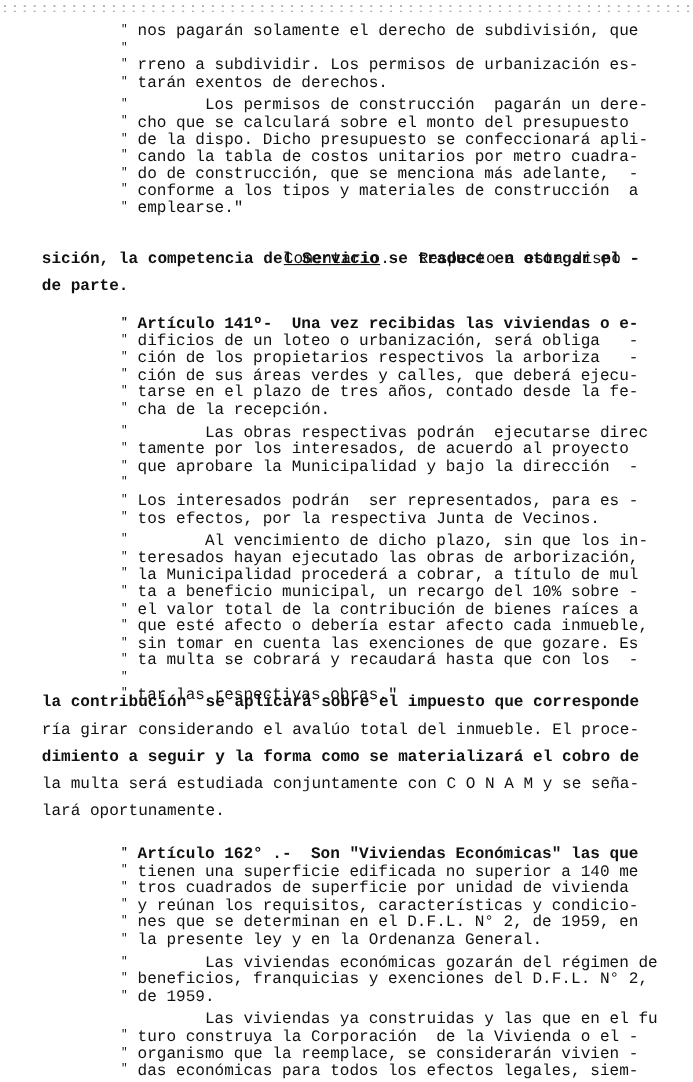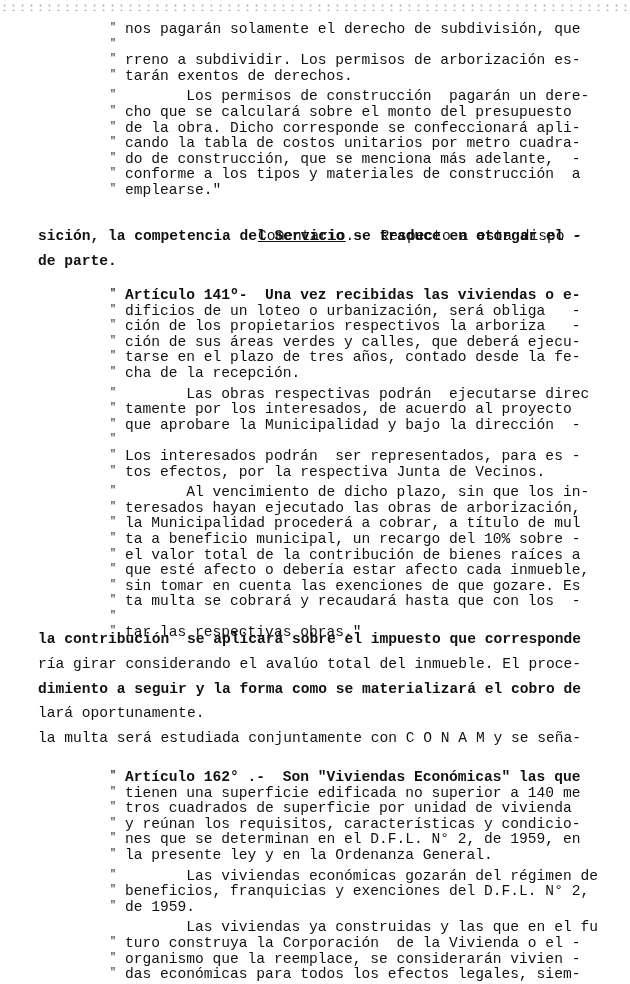--- a/index.html
+++ b/index.html
@@ -30,25 +30,25 @@
   .b { font-weight: bold; }
 </style>
 </head>
 <body>
 
 <div class="noise"></div>
 
 <div class="block" style="top:22px;">
   <div class="ql"><span class="q">"</span><span class="t">nos pagarán solamente el derecho de subdivisión, que</span></div>
   <div class="ql"><span class="q">"</span></div>
-  <div class="ql"><span class="q">"</span><span class="t">rreno a subdividir. Los permisos de arborización es-</span></div>
+  <div class="ql"><span class="q">"</span><span class="t">rreno a subdividir. Los permisos de urbanización es-</span></div>
   <div class="ql"><span class="q">"</span><span class="t">tarán exentos de derechos.</span></div>
   <div class="ql gap"><span class="q">"</span><span class="t">       Los permisos de construcción  pagarán un dere-</span></div>
   <div class="ql"><span class="q">"</span><span class="t">cho que se calculará sobre el monto del presupuesto</span></div>
-  <div class="ql"><span class="q">"</span><span class="t">de la obra. Dicho corresponde se confeccionará apli-</span></div>
+  <div class="ql"><span class="q">"</span><span class="t">de la dispo. Dicho presupuesto se confeccionará apli-</span></div>
   <div class="ql"><span class="q">"</span><span class="t">cando la tabla de costos unitarios por metro cuadra-</span></div>
   <div class="ql"><span class="q">"</span><span class="t">do de construcción, que se menciona más adelante,  -</span></div>
   <div class="ql"><span class="q">"</span><span class="t">conforme a los tipos y materiales de construcción  a</span></div>
   <div class="ql"><span class="q">"</span><span class="t">emplearse."</span></div>
 </div>
 
 <div class="block" style="top:199px;">
   <div class="fl">
     <span class="t" style="left:258px;"><span class="u">Comentario</span><span>.-  Respecto a esta dispo -</span></span>
   </div>
@@ -78,22 +78,22 @@
   <div class="ql"><span class="q">"</span><span class="t">sin tomar en cuenta las exenciones de que gozare. Es</span></div>
   <div class="ql"><span class="q">"</span><span class="t">ta multa se cobrará y recaudará hasta que con los  -</span></div>
   <div class="ql"><span class="q">"</span></div>
   <div class="ql"><span class="q">"</span><span class="t">tar las respectivas obras."</span></div>
 </div>
 
 <div class="block" style="top:627px;">
   <div class="fl b"><span class="t">la contribución  se aplicará sobre el impuesto que corresponde</span></div>
   <div class="fl"><span class="t">ría girar considerando el avalúo total del inmueble. El proce-</span></div>
   <div class="fl b"><span class="t">dimiento a seguir y la forma como se materializará el cobro de</span></div>
+  <div class="fl"><span class="t">la multa será estudiada conjuntamente con C O N A M y se seña-</span></div>
   <div class="fl"><span class="t">lará oportunamente.</span></div>
-  <div class="fl"><span class="t">la multa será estudiada conjuntamente con C O N A M y se seña-</span></div>
 </div>
 
 <div class="block" style="top:770px;">
   <div class="ql b"><span class="q">"</span><span class="t">Artículo 162° .-  Son "Viviendas Económicas" las que</span></div>
   <div class="ql"><span class="q">"</span><span class="t">tienen una superficie edificada no superior a 140 me</span></div>
   <div class="ql"><span class="q">"</span><span class="t">tros cuadrados de superficie por unidad de vivienda</span></div>
   <div class="ql"><span class="q">"</span><span class="t">y reúnan los requisitos, características y condicio-</span></div>
   <div class="ql"><span class="q">"</span><span class="t">nes que se determinan en el D.F.L. N° 2, de 1959, en</span></div>
   <div class="ql"><span class="q">"</span><span class="t">la presente ley y en la Ordenanza General.</span></div>
   <div class="ql gap"><span class="q">"</span><span class="t">       Las viviendas económicas gozarán del régimen de</span></div>

